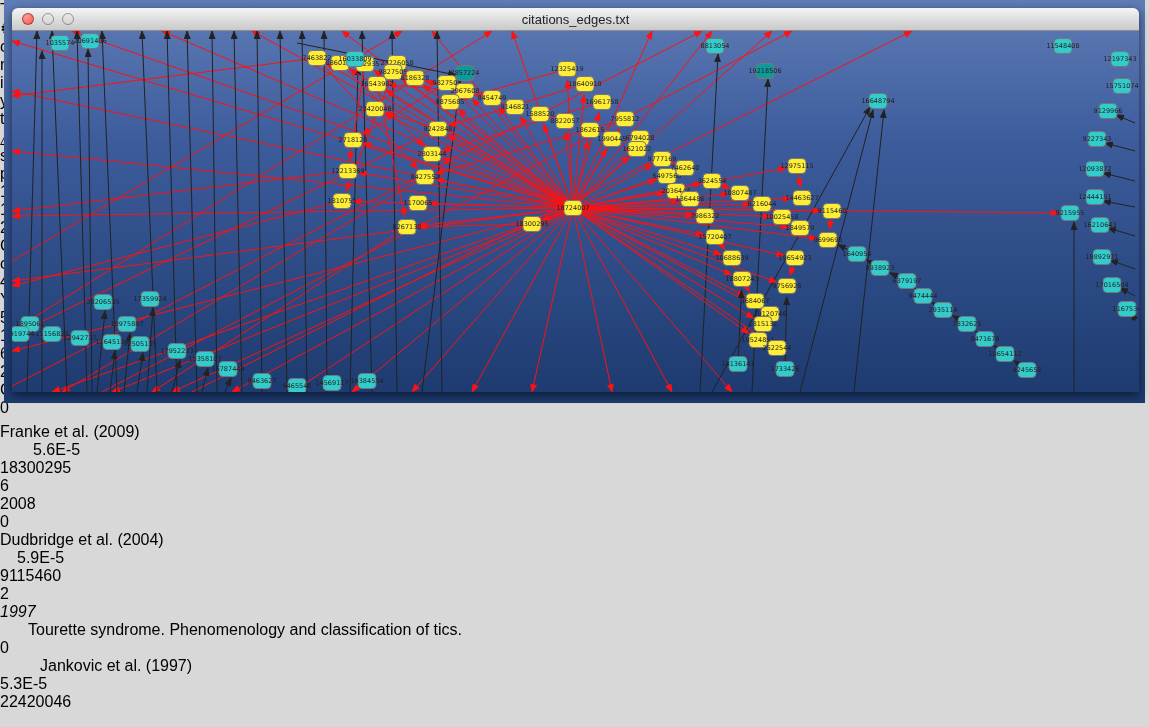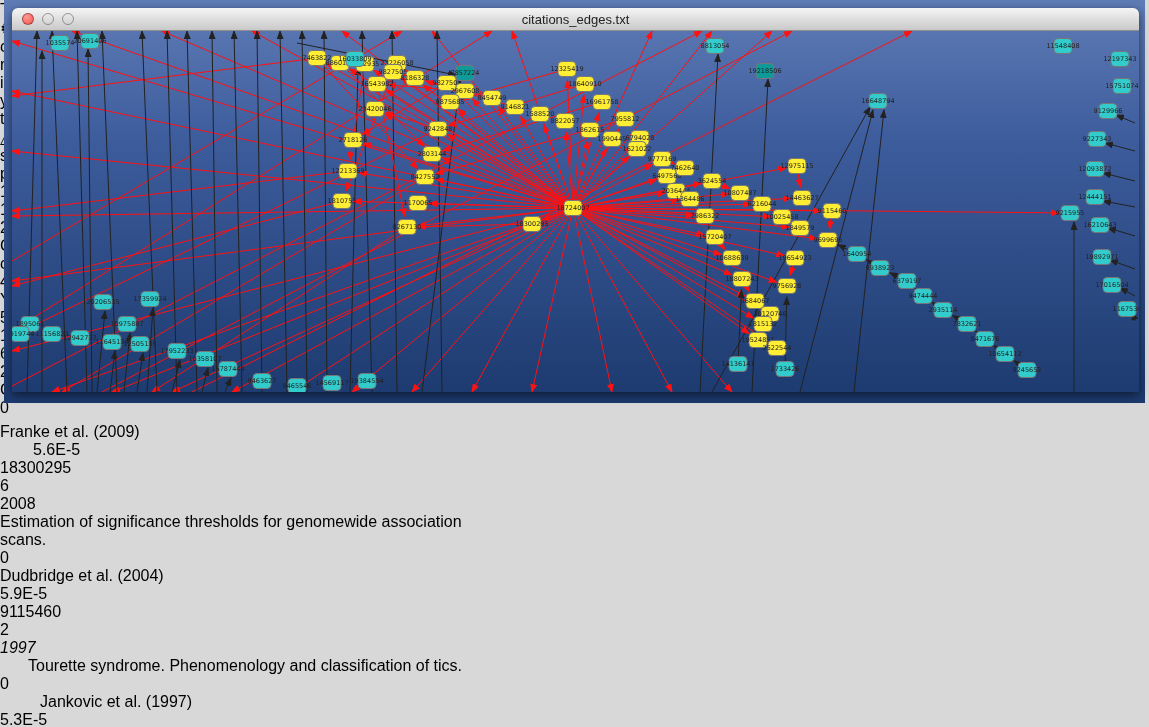--- a/index.html
+++ b/index.html
@@ -731,24 +731,23 @@
             <div class="cell" style="width: 492px; justify-content: flex-start;">Genome-wide association studies in ADHD.</div>
             <div class="cell" style="width: 75px; justify-content: flex-start;">0</div>
             <div class="cell" style="width: 165px; justify-content: center; margin-top: 6px;">Franke et al. (2009)</div>
             <div class="cell" style="width: 95px; justify-content: flex-start; padding-left: 33px;">5.6E-5</div>
           </div>
           <div class="data-row">
             <div class="cell gutter" style="width: 10px;"></div>
             <div class="cell" style="width: 83px; justify-content: flex-start;">18300295</div>
             <div class="cell" style="width: 101px; justify-content: flex-start;">6</div>
             <div class="cell" style="width: 74px; justify-content: flex-end;">2008</div>
-            <div class="cell" style="width: 492px; justify-content: flex-start;">Estimation of significance thresholds for genomewide association scans.</div>
             <div class="cell" style="width: 75px; justify-content: flex-start;">0</div>
             <div class="cell" style="width: 165px; justify-content: center;">Dudbridge et al. (2004)</div>
-            <div class="cell" style="width: 95px; justify-content: flex-start;">5.9E-5</div>
+            <div class="cell" style="width: 95px; justify-content: flex-start; margin-left: 17px;">5.9E-5</div>
           </div>
           <div class="data-row">
             <div class="cell gutter" style="width: 10px;"></div>
             <div class="cell" style="width: 83px; justify-content: flex-start;">9115460</div>
             <div class="cell" style="width: 101px; justify-content: flex-start;">2</div>
             <div class="cell" style="width: 74px; justify-content: flex-end; font-style: italic;">1997</div>
             <div class="cell" style="width: 492px; justify-content: flex-start; padding-left: 28px;">Tourette syndrome. Phenomenology and classification of tics.</div>
             <div class="cell" style="width: 75px; justify-content: flex-start;">0</div>
             <div class="cell" style="width: 165px; justify-content: center; margin-left: 40px;">Jankovic et al. (1997)</div>
             <div class="cell" style="width: 95px; justify-content: flex-start;">5.3E-5</div>

